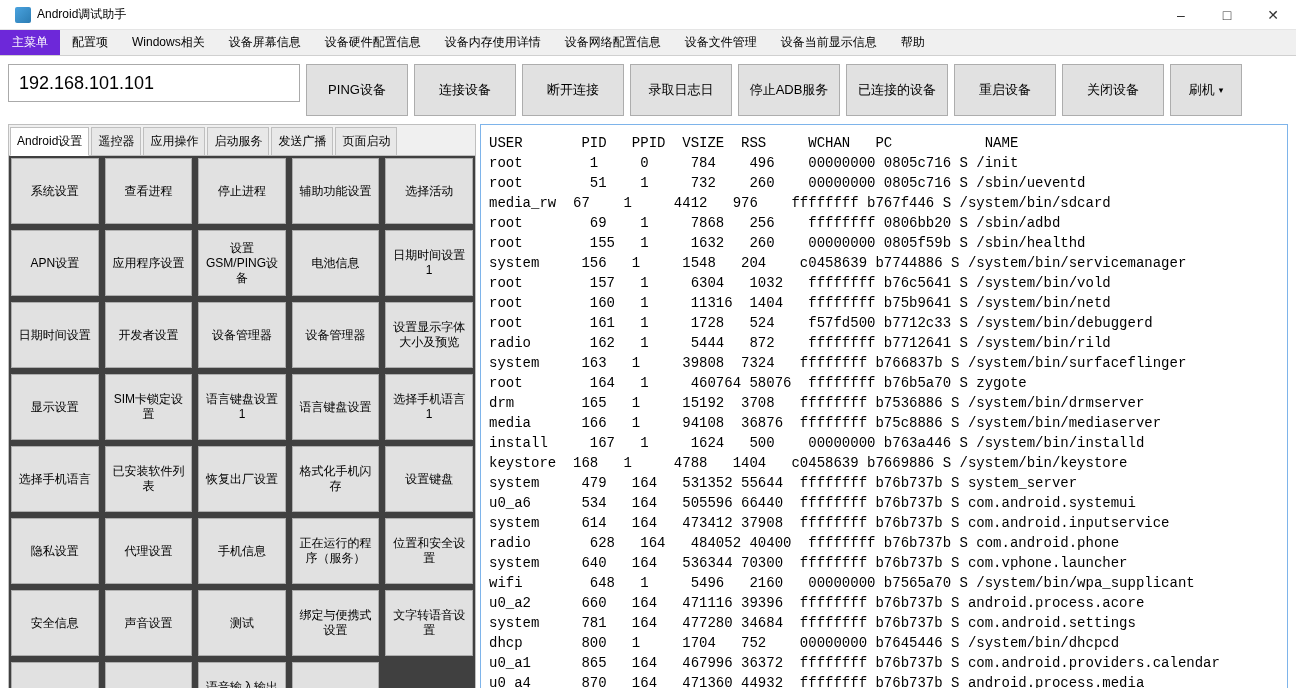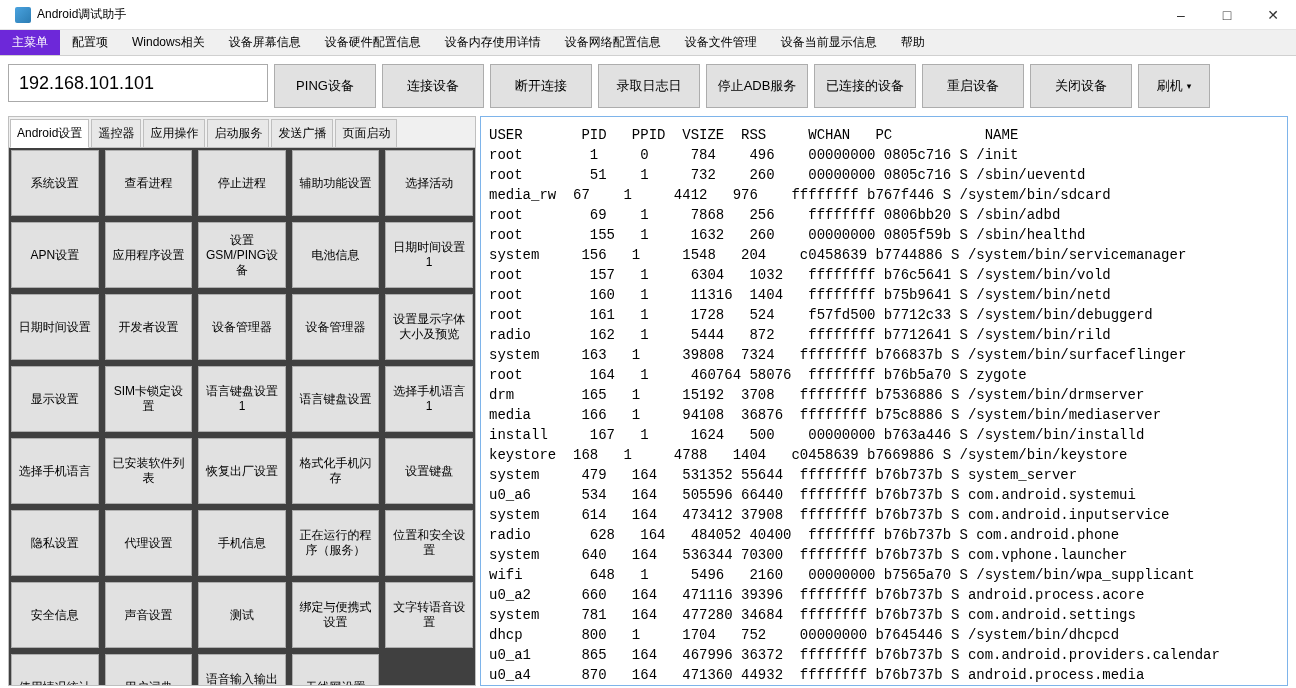--- a/index.html
+++ b/index.html
@@ -11,22 +11,22 @@
 .titlebar .title { flex: 1; font-size: 12px; }
 .titlebar .winbtn { width: 46px; height: 30px; display: flex; align-items: center; justify-content: center; font-size: 14px; color: #333; }
 
 
 .menubar { height: 26px; background: #f0f0f0; display: flex; align-items: stretch; border-bottom: 1px solid #d0d0d0; }
 .menubar .menuitem { padding: 0 12px; display: flex; align-items: center; font-size: 12px; cursor: default; }
 .menubar .menuitem.primary { background: #6d28d9; color: #fff; }
 
 
 .toolbar { display: flex; align-items: stretch; padding: 8px 8px 8px 8px; gap: 6px; }
-.toolbar input { width: 260px; height: 38px; font-size: 18px; padding: 0 10px; border: 1px solid #aaa; background: #fff; }
-.toolbar .tbtn { flex: 0 0 auto; min-width: 102px; height: 44px; border: 1px solid #adadad; background: #e1e1e1; display: flex; align-items: center; justify-content: center; font-size: 13px; cursor: default; }
+.toolbar input { width: 292px; height: 38px; font-size: 18px; padding: 0 10px; border: 1px solid #aaa; background: #fff; }
+.toolbar .tbtn { flex: 0 0 auto; min-width: 102px; height: 52px; border: 1px solid #adadad; background: #e1e1e1; display: flex; align-items: center; justify-content: center; font-size: 13px; cursor: default; }
 .toolbar .tbtn.combo { min-width: 72px; }
 .toolbar .tbtn.combo .caret { margin-left: 4px; font-size: 9px; }
 
 
 .main { display: flex; padding: 0 8px 8px 8px; gap: 4px; height: calc(688px - 30px - 26px - 54px); }
 
 
 .left { width: 468px; display: flex; flex-direction: column; border: 1px solid #bfbfbf; }
 .lefttabs { display: flex; border-bottom: 1px solid #bfbfbf; background: #f0f0f0; }
 .lefttabs .ltab { padding: 5px 6px; border: 1px solid #bfbfbf; border-bottom: none; margin: 2px 1px 0 1px; background: #e8e8e8; font-size: 12px; cursor: default; }

